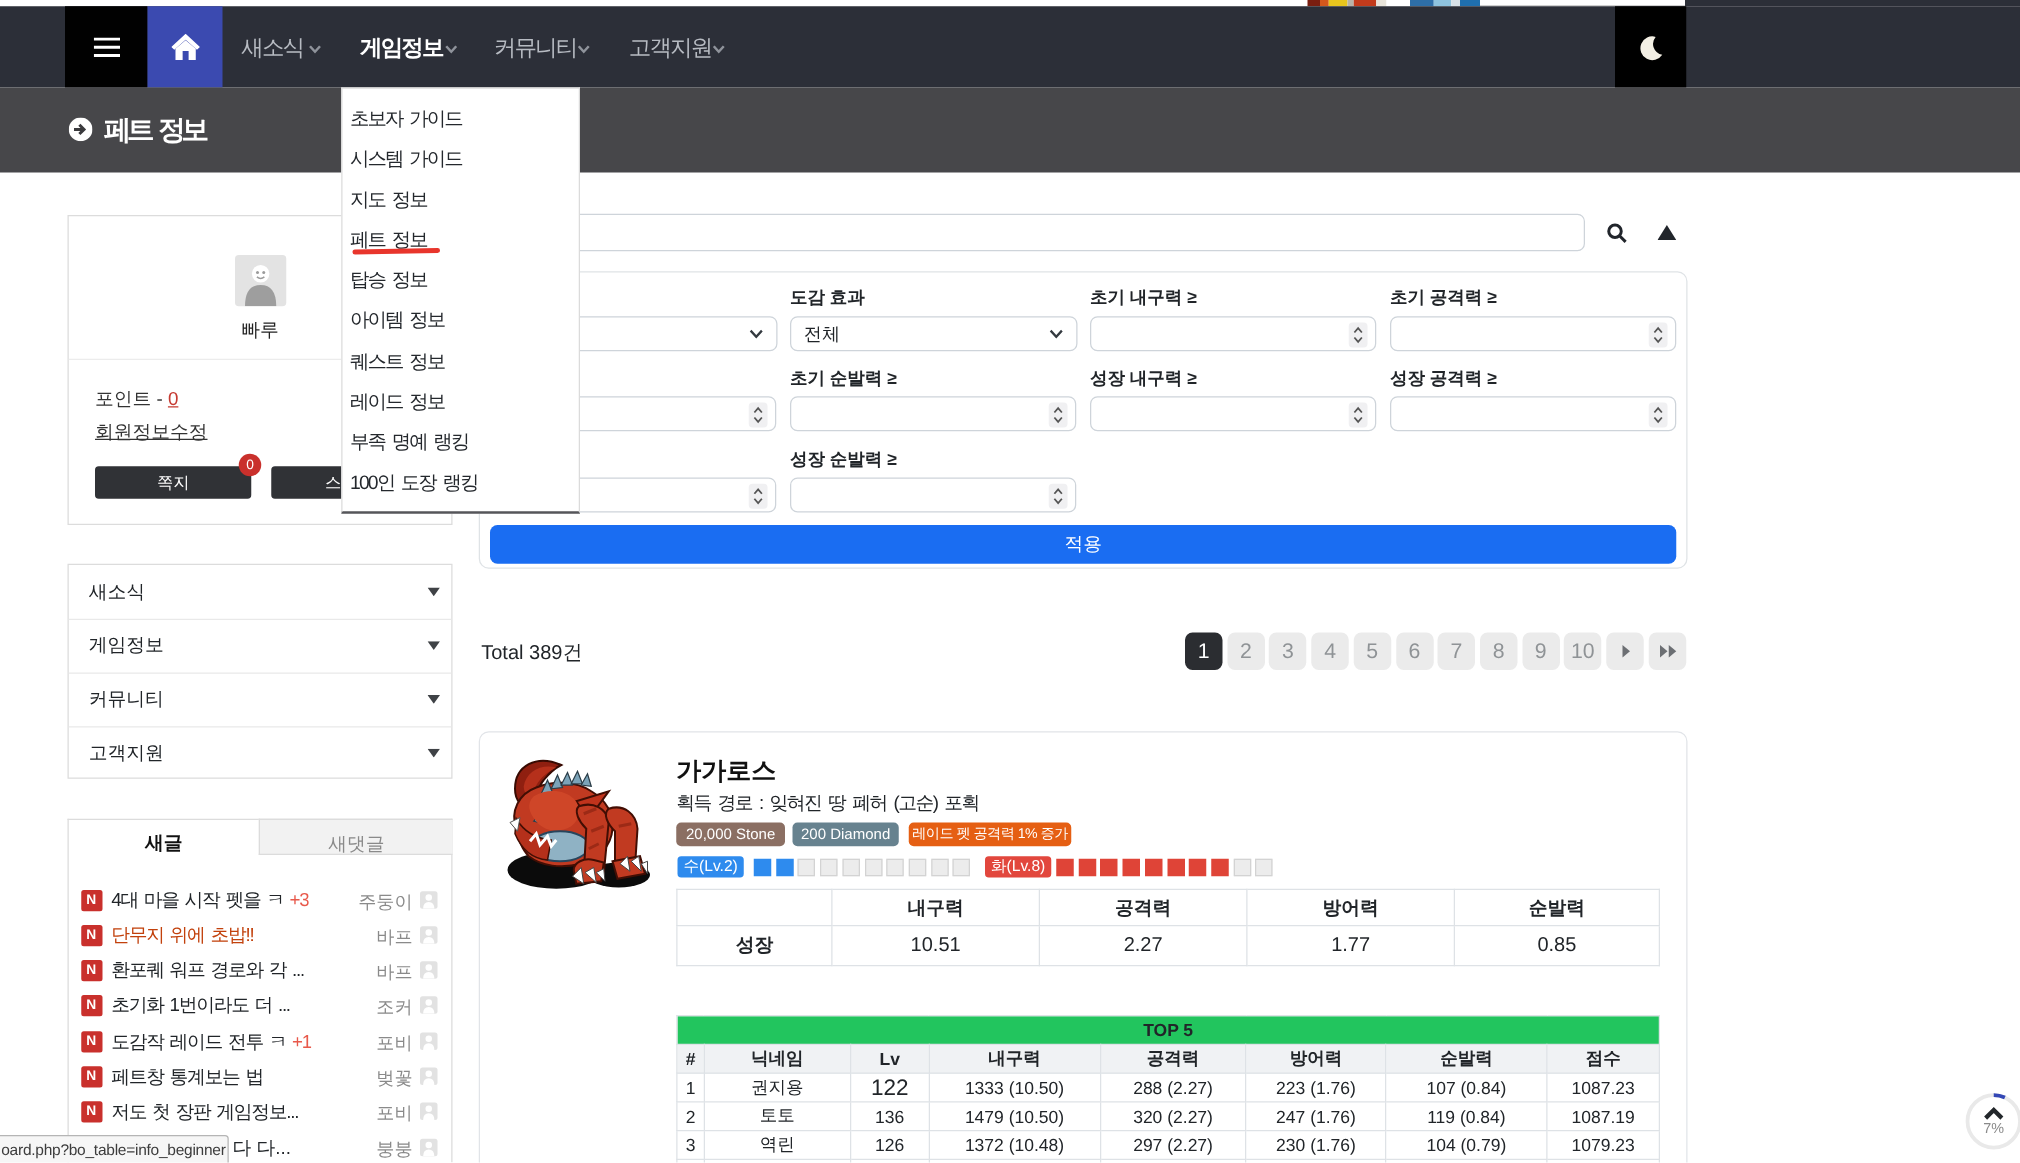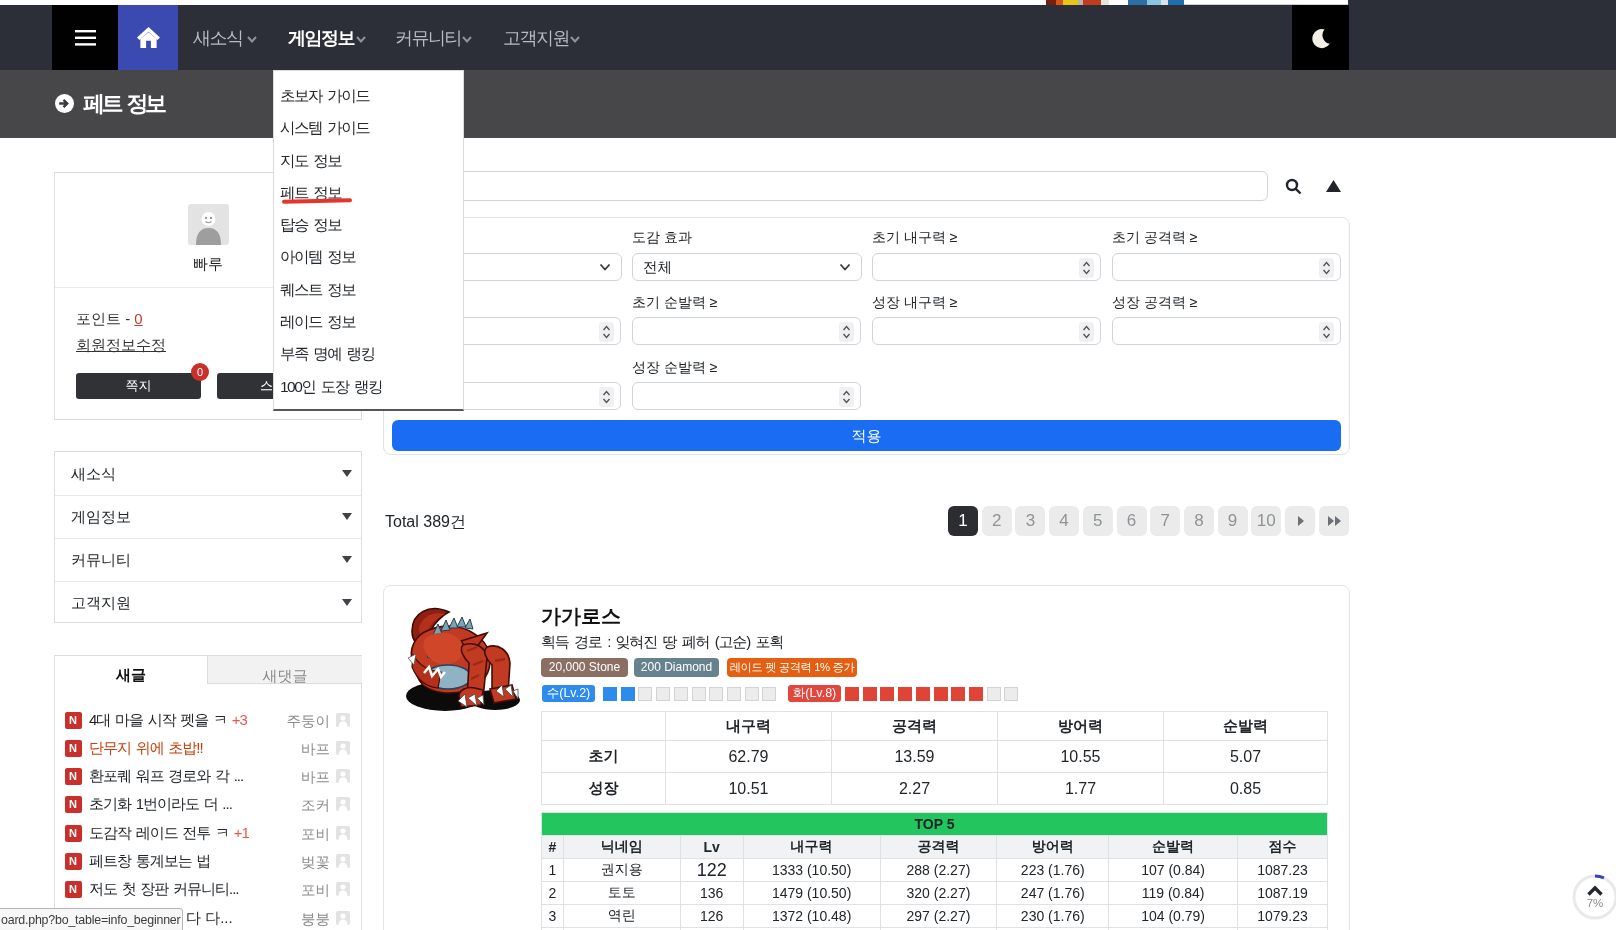--- a/index.html
+++ b/index.html
@@ -20,21 +20,21 @@
 
 #titlebar{left:0;top:70px;width:1616px;height:68px;background:#47474a}
 
 #dropdown{left:273px;top:70px;width:191px;height:341px;background:#fff;border:1px solid #dbdbdb;border-bottom:2px solid #55565a;z-index:50;padding-top:9px}
 #dropdown .it{height:32.3px;line-height:32.3px;padding-left:6px;font-size:15.5px;letter-spacing:-1.5px;word-spacing:2.5px;color:#24282d}
 #redline{left:282px;top:199px;width:70px;height:3.5px;background:#e8352c;border-radius:2px;transform:rotate(-1.2deg);z-index:51}
 
 .sbox{left:54px;width:308px;background:#fff;border:1px solid #dcdcdc}
 
 .ctl{background:#fff;border:1px solid #ced4da;border-radius:6px}
-.lbl{font-size:14px;font-weight:normal;color:#212529}
+.lbl{font-size:14px;font-weight:bold;color:#212529}
 .sel{width:230px;height:28px;display:flex;align-items:center;justify-content:space-between;padding:0 10px;font-size:14.5px;color:#212529}
 .num{width:229px;height:28px}
 .num svg{position:absolute;right:6px;top:4px;background:#f0f0f2;border-radius:3px}
 .tag{height:19px;border-radius:4px;color:#fff;font-size:12px;text-align:center;line-height:19px}
 .elb{width:53px;height:17px;border-radius:3px;color:#fff;font-size:12.5px;text-align:center;line-height:17px}
 .sq{position:absolute;top:0;width:14px;height:14px}
 table{border-collapse:collapse;font-family:"Liberation Sans",sans-serif}
 td,th{border:1px solid #dee2e6;text-align:center;padding:0}
 </style>
 </head>
@@ -191,21 +191,21 @@
         <path d="M2.5 14 Q2.5 8.5 7 8.5 Q11.5 8.5 11.5 14 Z" fill="#fff"></path>
       </svg></div>
   <div class="abs" style="left:10.5px;top:158.0px;width:17px;height:17px;background:#c9302c;border-radius:2px;color:#fff;font-size:11px;font-weight:bold;text-align:center;line-height:17px">N</div>
     <div class="abs" style="left:35px;top:157.0px;max-width:195px;font-size:15px;letter-spacing:-1px;word-spacing:1.5px;color:#212529;white-space:nowrap;overflow:hidden">페트창 통계보는 법</div>
     <div class="abs" style="right:32px;top:158.0px;font-size:14.5px;color:#8a8a8a">벚꽃</div>
     <div class="abs" style="right:12px;top:159.0px;width:14px;height:14px;background:#e2e2e2;border-radius:2px"><svg width="14" height="14" viewBox="0 0 14 14">
         <circle cx="7" cy="5" r="2.6" fill="#fff"></circle>
         <path d="M2.5 14 Q2.5 8.5 7 8.5 Q11.5 8.5 11.5 14 Z" fill="#fff"></path>
       </svg></div>
   <div class="abs" style="left:10.5px;top:186.3px;width:17px;height:17px;background:#c9302c;border-radius:2px;color:#fff;font-size:11px;font-weight:bold;text-align:center;line-height:17px">N</div>
-    <div class="abs" style="left:35px;top:185.3px;max-width:195px;font-size:15px;letter-spacing:-1px;word-spacing:1.5px;color:#212529;white-space:nowrap;overflow:hidden">저도 첫 장판 커뮤니티...</div>
+    <div class="abs" style="left:35px;top:185.3px;max-width:195px;font-size:15px;letter-spacing:-1px;word-spacing:1.5px;color:#212529;white-space:nowrap;overflow:hidden">저도 첫 장판 게임정보...</div>
     <div class="abs" style="right:32px;top:186.3px;font-size:14.5px;color:#8a8a8a">포비</div>
     <div class="abs" style="right:12px;top:187.3px;width:14px;height:14px;background:#e2e2e2;border-radius:2px"><svg width="14" height="14" viewBox="0 0 14 14">
         <circle cx="7" cy="5" r="2.6" fill="#fff"></circle>
         <path d="M2.5 14 Q2.5 8.5 7 8.5 Q11.5 8.5 11.5 14 Z" fill="#fff"></path>
       </svg></div>
   <div class="abs" style="left:10.5px;top:214.6px;width:17px;height:17px;background:#c9302c;border-radius:2px;color:#fff;font-size:11px;font-weight:bold;text-align:center;line-height:17px">N</div>
     <div class="abs" style="left:132px;top:213.6px;font-size:15px;color:#212529;white-space:nowrap">다 다...</div>
     <div class="abs" style="right:32px;top:214.6px;font-size:14.5px;color:#8a8a8a">붕붕</div>
     <div class="abs" style="right:12px;top:215.6px;width:14px;height:14px;background:#e2e2e2;border-radius:2px"><svg width="14" height="14" viewBox="0 0 14 14">
         <circle cx="7" cy="5" r="2.6" fill="#fff"></circle>
@@ -371,27 +371,20 @@
     <table style="width:787px">
 <tbody>
         <tr style="height:29px">
           <td style="width:124px"></td>
           <th style="width:166px;font-size:15px">내구력</th>
           <th style="width:166px;font-size:15px">공격력</th>
           <th style="width:166px;font-size:15px">방어력</th>
           <th style="font-size:15px">순발력</th>
         </tr>
 <tr style="height:32px">
-          <th style="font-size:15px">초기</th>
-          <td style="font-size:16px">62.79</td>
-          <td style="font-size:16px">13.59</td>
-          <td style="font-size:16px">10.55</td>
-          <td style="font-size:16px">5.07</td>
-        </tr>
-<tr style="height:32px">
           <th style="font-size:15px">성장</th>
           <td style="font-size:16px">10.51</td>
           <td style="font-size:16px">2.27</td>
           <td style="font-size:16px">1.77</td>
           <td style="font-size:16px">0.85</td>
         </tr>
 </tbody>
     </table>
   </div>
 <div id="top5-table" class="abs" style="left:541px;top:812px">

